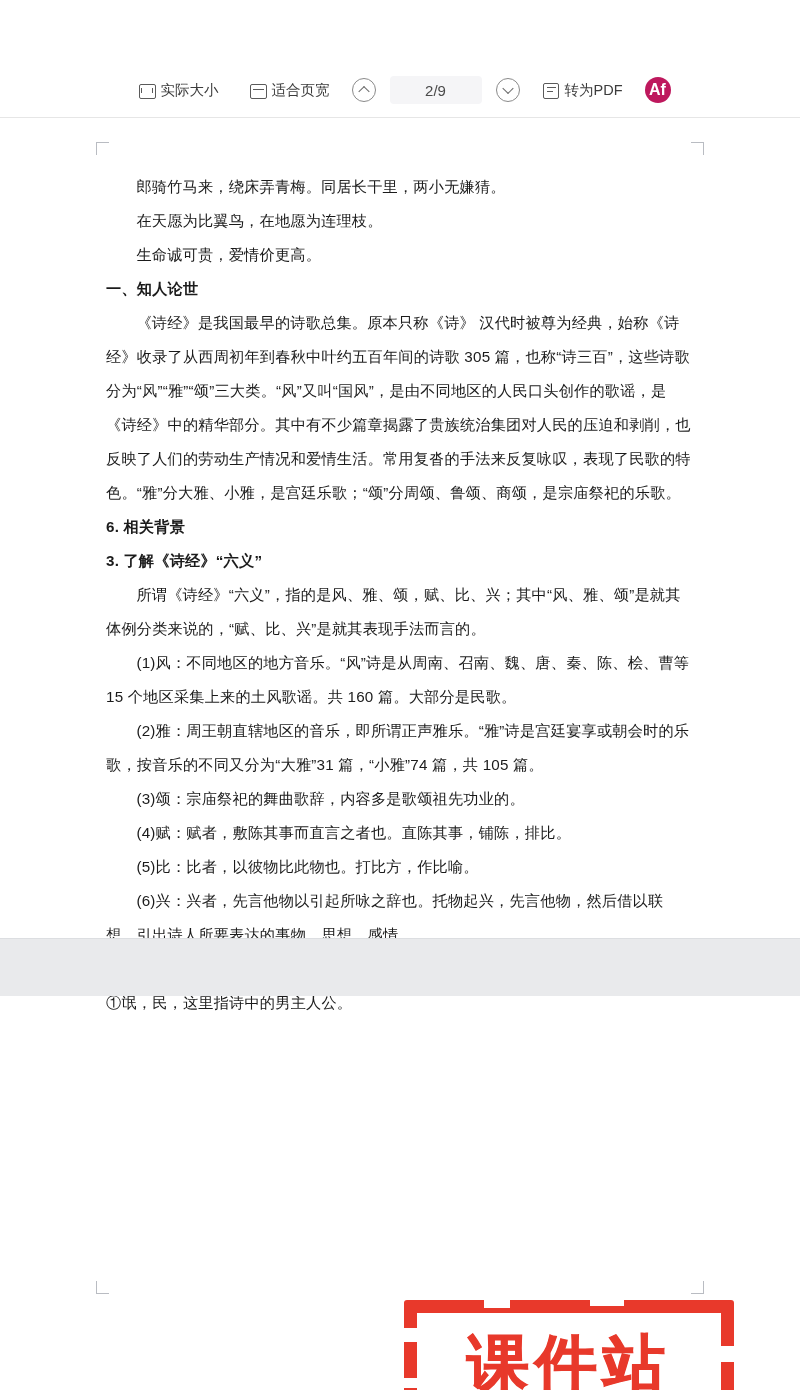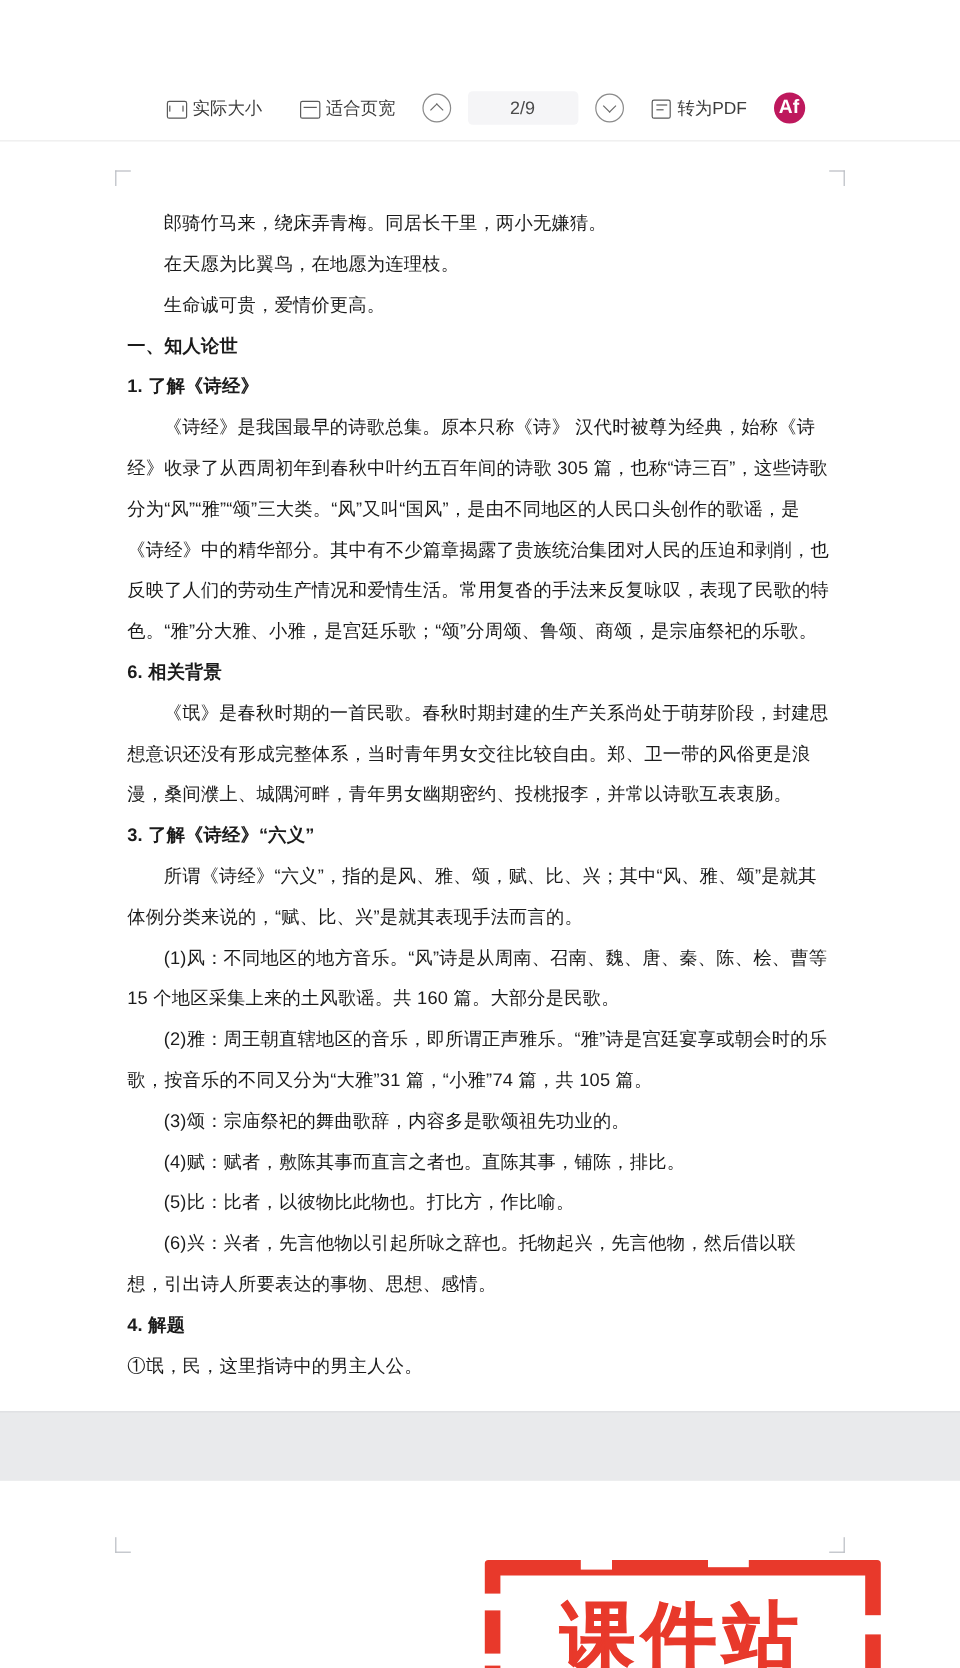--- a/index.html
+++ b/index.html
@@ -9,21 +9,21 @@
   }
   body {
     width: 800px;
     height: 1390px;
     font-family: "Liberation Sans", sans-serif;
     overflow: hidden;
     position: relative;
   }
   .viewer {
     width: 800px;
-    height: 1234px;
+    height: 996px;
     position: relative;
     background: #ffffff;
   }
   
   .top-strip {
     height: 62px;
     background: #ffffff;
     border-bottom: 1px solid #ffffff;
   }
   
@@ -310,24 +310,22 @@
       <span class="corner c-tl"></span>
       <span class="corner c-tr"></span>
       <span class="corner c-bl"></span>
       <span class="corner c-br"></span>
 
       <div class="doc-body" id="doc-body">
           <p class="p-indent">郎骑竹马来，绕床弄青梅。同居长干里，两小无嫌猜。</p>
           <p class="p-indent">在天愿为比翼鸟，在地愿为连理枝。</p>
           <p class="p-indent">生命诚可贵，爱情价更高。</p>
           <p class="p-head">一、知人论世</p>
-          <p class="p-sub">1. 了解《诗经》</p>
           <p class="p-indent">《诗经》是我国最早的诗歌总集。原本只称《诗》 汉代时被尊为经典，始称《诗经》收录了从西周初年到春秋中叶约五百年间的诗歌 305 篇，也称“诗三百”，这些诗歌分为“风”“雅”“颂”三大类。“风”又叫“国风”，是由不同地区的人民口头创作的歌谣，是《诗经》中的精华部分。其中有不少篇章揭露了贵族统治集团对人民的压迫和剥削，也反映了人们的劳动生产情况和爱情生活。常用复沓的手法来反复咏叹，表现了民歌的特色。“雅”分大雅、小雅，是宫廷乐歌；“颂”分周颂、鲁颂、商颂，是宗庙祭祀的乐歌。</p>
           <p class="p-sub">6. 相关背景</p>
-          <p class="p-indent">《氓》是春秋时期的一首民歌。春秋时期封建的生产关系尚处于萌芽阶段，封建思想意识还没有形成完整体系，当时青年男女交往比较自由。郑、卫一带的风俗更是浪漫，桑间濮上、城隅河畔，青年男女幽期密约、投桃报李，并常以诗歌互表衷肠。</p>
           <p class="p-sub">3. 了解《诗经》“六义”</p>
           <p class="p-indent">所谓《诗经》“六义”，指的是风、雅、颂，赋、比、兴；其中“风、雅、颂”是就其体例分类来说的，“赋、比、兴”是就其表现手法而言的。</p>
           <p class="p-indent">(1)风：不同地区的地方音乐。“风”诗是从周南、召南、魏、唐、秦、陈、桧、曹等15 个地区采集上来的土风歌谣。共 160 篇。大部分是民歌。</p>
           <p class="p-indent">(2)雅：周王朝直辖地区的音乐，即所谓正声雅乐。“雅”诗是宫廷宴享或朝会时的乐歌，按音乐的不同又分为“大雅”31 篇，“小雅”74 篇，共 105 篇。</p>
           <p class="p-indent">(3)颂：宗庙祭祀的舞曲歌辞，内容多是歌颂祖先功业的。</p>
           <p class="p-indent">(4)赋：赋者，敷陈其事而直言之者也。直陈其事，铺陈，排比。</p>
           <p class="p-indent">(5)比：比者，以彼物比此物也。打比方，作比喻。</p>
           <p class="p-indent">(6)兴：兴者，先言他物以引起所咏之辞也。托物起兴，先言他物，然后借以联想，引出诗人所要表达的事物、思想、感情。</p>
           <p class="p-sub">4. 解题</p>
           <p class="p-plain">①氓，民，这里指诗中的男主人公。</p>

